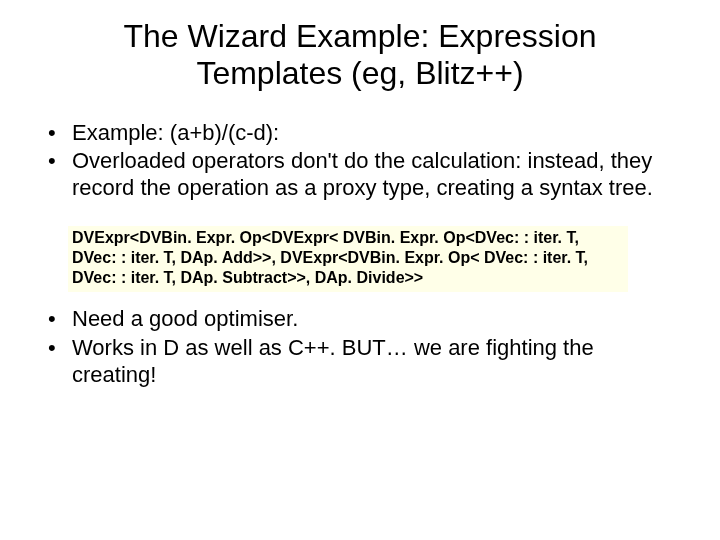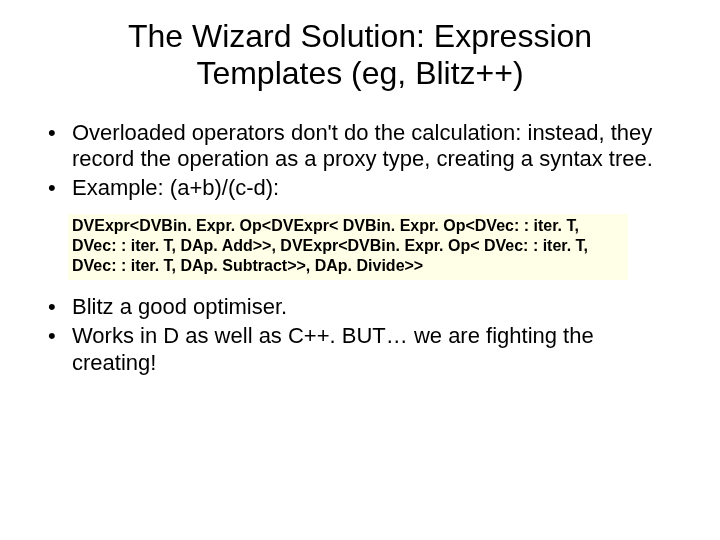--- a/index.html
+++ b/index.html
@@ -34,33 +34,33 @@
     content: "•";
     position: absolute;
     left: 4px;
     top: 0;
   }
   .codebox {
     background: #ffffe8;
     font-size: 16px;
     font-weight: 700;
     line-height: 1.25;
-    margin: 12px 0 14px 28px;
+    margin: 24px 0 14px 28px;
     padding: 2px 4px 4px 4px;
     width: 560px;
   }
 </style>
 </head>
 <body>
 
-<h1 class="title">The Wizard Solution: Expression Templates (eg, Blitz++)</h1>
+<h1 class="title">The Wizard Example: Expression Templates (eg, Blitz++)</h1>
 
 <ul class="bullets">
+  <li> Example: (a+b)/(c-d):</li>
   <li>Overloaded operators don't do the calculation: instead, they record the operation as a proxy type, creating a syntax tree.</li>
-  <li> Example: (a+b)/(c-d):</li>
 </ul>
 
 <div class="codebox">DVExpr&lt;DVBin. Expr. Op&lt;DVExpr&lt; DVBin. Expr. Op&lt;DVec: : iter. T, DVec: : iter. T, DAp. Add&gt;&gt;, DVExpr&lt;DVBin. Expr. Op&lt; DVec: : iter. T, DVec: : iter. T, DAp. Subtract&gt;&gt;, DAp. Divide&gt;&gt;</div>
 
 <ul class="bullets">
-  <li>Blitz a good optimiser.</li>
+  <li>Need a good optimiser.</li>
   <li>Works in D as well as C++. BUT… we are fighting the creating!</li>
 </ul>
 
 </body></html>

